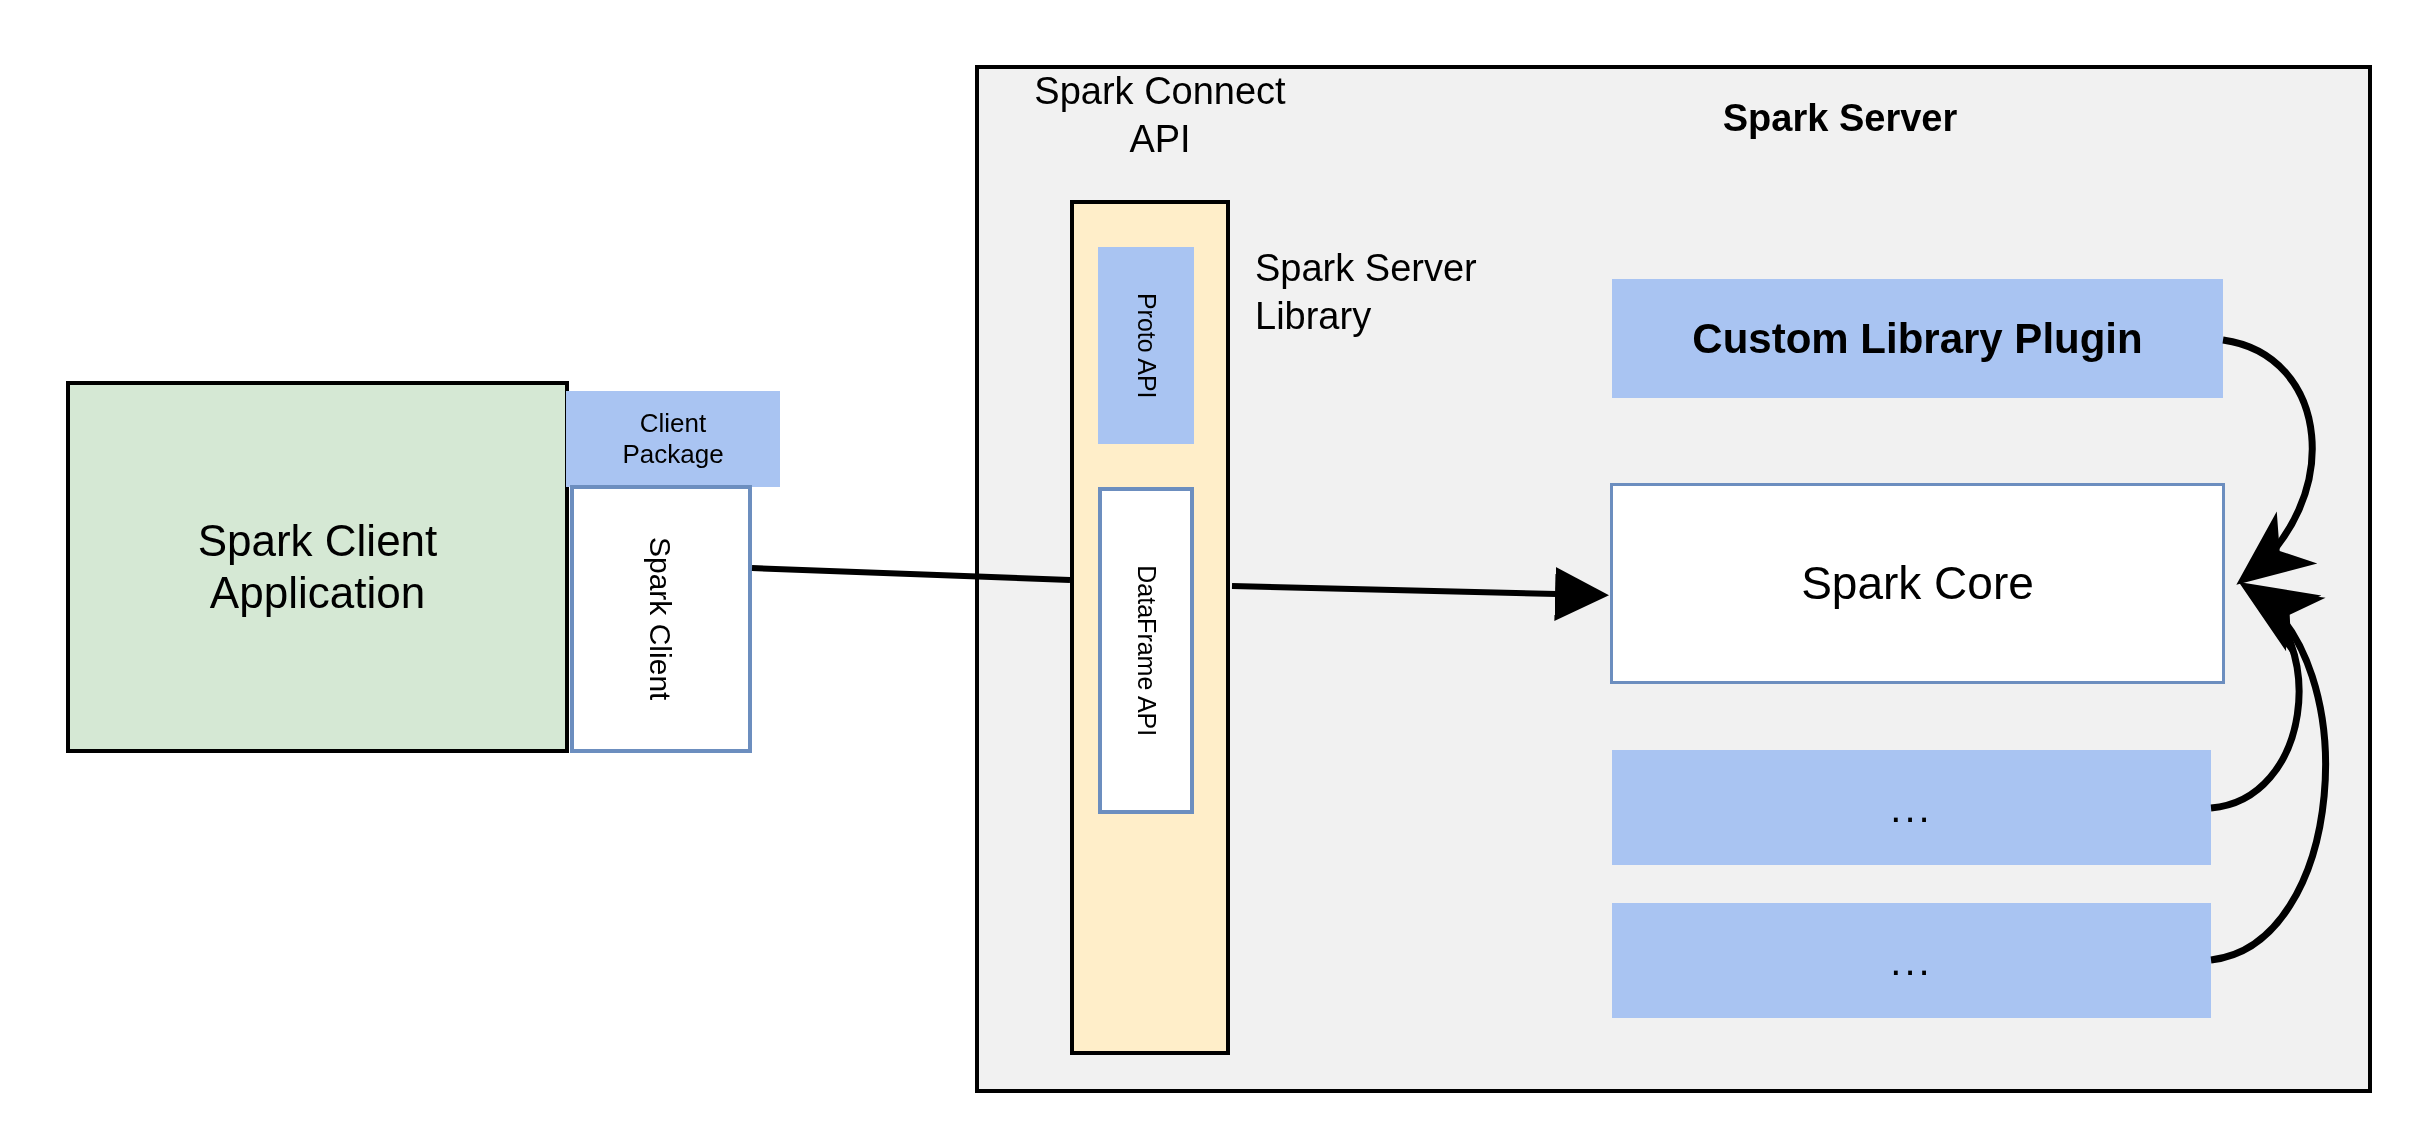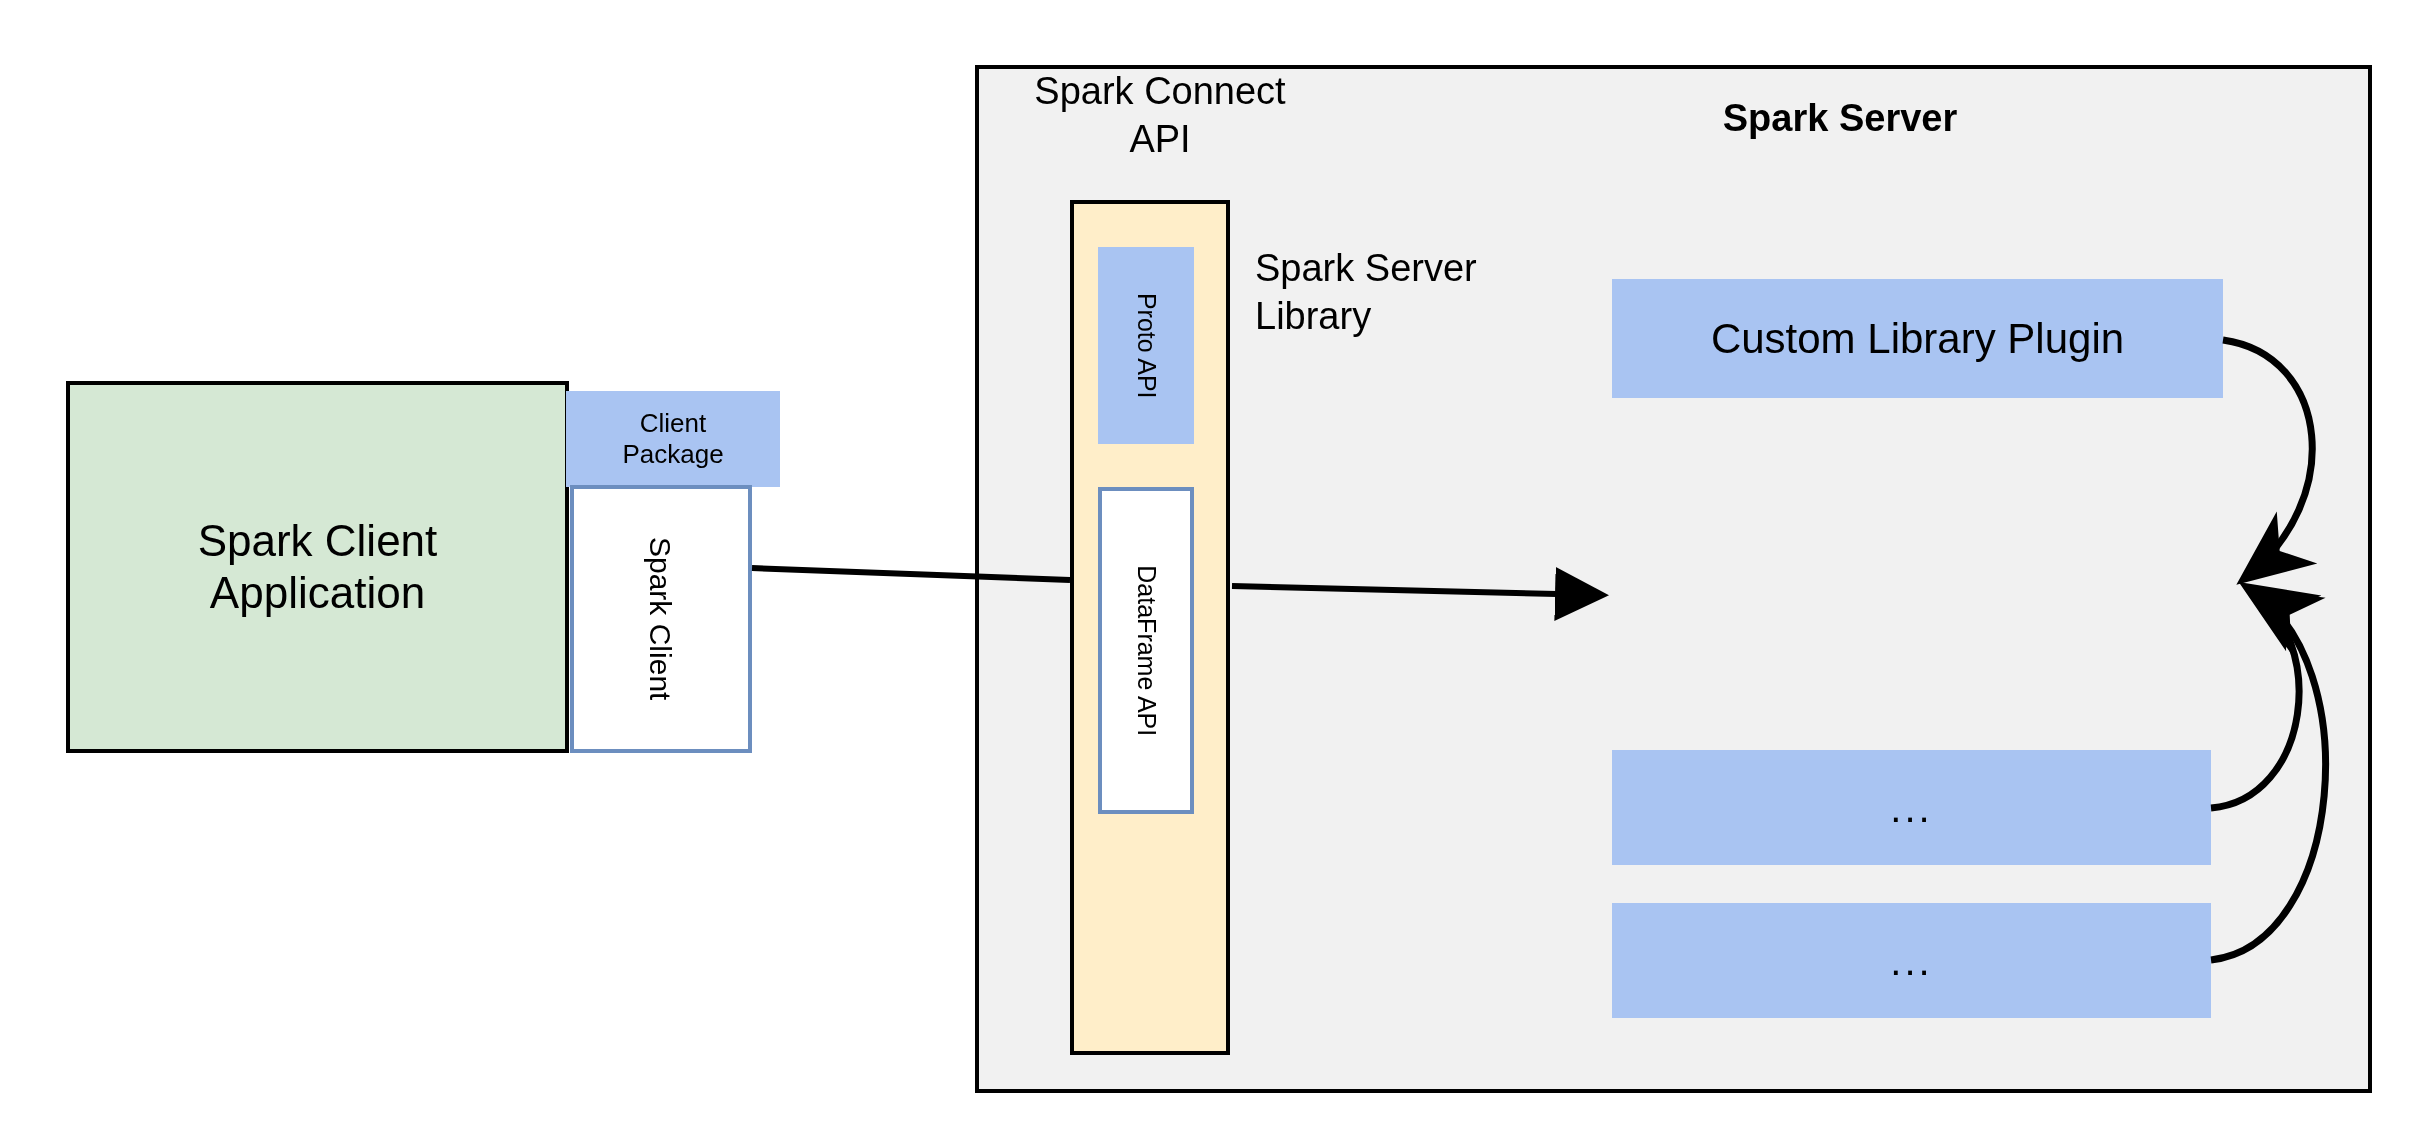--- a/index.html
+++ b/index.html
@@ -153,20 +153,21 @@
   .server-block {
     background: #a9c4f2;
     border: 1px solid #a9c4f2;
     font-size: 42px;
   }
   #custom-library-plugin-box {
     left: 1612px;
     top: 279px;
     width: 611px;
     height: 119px;
+    font-weight: bold;
   }
   #spark-core-box {
     left: 1610px;
     top: 483px;
     width: 615px;
     height: 201px;
     background: #ffffff;
     border: 3px solid #6c8ebf;
     font-size: 46px;
   }
@@ -220,20 +221,23 @@
   </div>
 
   <div class="box" id="dataframe-api-box">
     <span id="dataframe-api-label">DataFrame API</span>
   </div>
 
   <div class="box server-block" id="custom-library-plugin-box">
     <span>Custom Library Plugin</span>
   </div>
 
+  <div class="box" id="spark-core-box">
+    <span>Spark Core</span>
+  </div>
 
   <div class="box server-block" id="ellipsis-box-1">
     <span class="ellipsis-text">...</span>
   </div>
 
   <div class="box server-block" id="ellipsis-box-2">
     <span class="ellipsis-text">...</span>
   </div>
 
   <div class="box" id="client-app-box">

